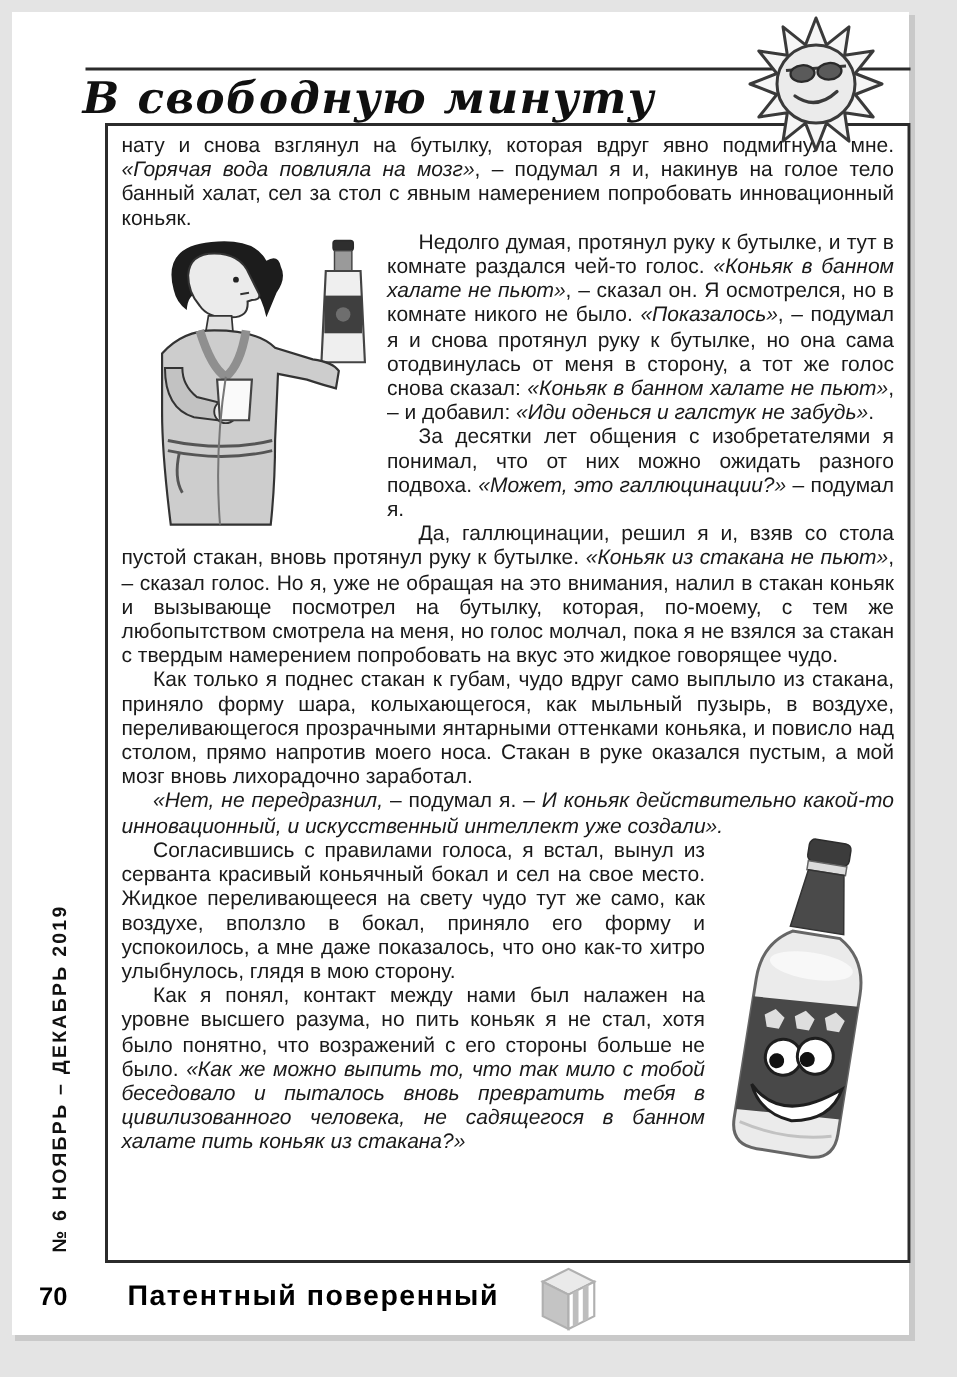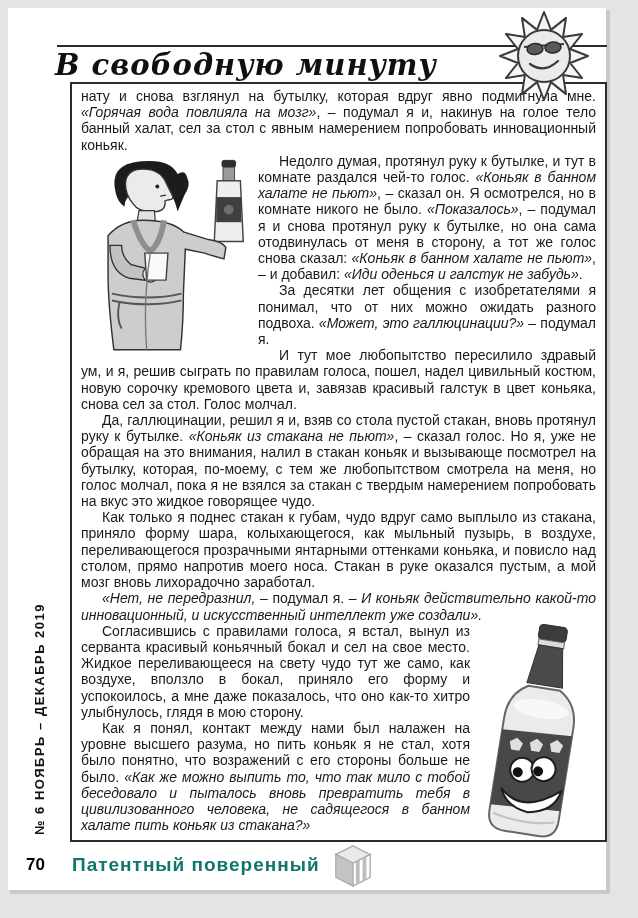--- a/index.html
+++ b/index.html
@@ -86,33 +86,34 @@
     color: #111;
     white-space: nowrap;
     text-align: center;
   }
   .footer {
     position: absolute;
     left: 18px; top: 834px;
     width: 560px; height: 46px;
     display: flex;
     align-items: center;
+    gap: 13px;
   }
   .footer .page-number {
     font-size: 17px;
     font-weight: bold;
     font-stretch: condensed;
     color: #000;
     width: 30px;
   }
   .footer .journal-name {
     font-size: 19px;
     font-weight: bold;
     letter-spacing: 1px;
-    color: #0f766e;
+    color: #000000;
     margin-left: 16px;
     white-space: nowrap;
   }
   .footer .logo {
     width: 42px; height: 46px;
     margin-left: 12px;
   }
 </style>
 </head>
 <body>
@@ -167,21 +168,20 @@
 
           <path d="M32,142 Q70,150 104,142" fill="none" stroke="#555" stroke-width="2"></path>
           <path d="M32,149 Q70,157 104,149" fill="none" stroke="#555" stroke-width="2"></path>
           <path d="M40,150 Q36,168 42,178" fill="none" stroke="#555" stroke-width="2"></path>
 
           <path d="M72,98 Q64,150 68,200" fill="none" stroke="#777" stroke-width="1.4"></path>
         </svg>
       </div>
         <p class="para indent"><span>Недолго думая, протянул руку к бутылке, и тут в комнате раздался чей-то голос. </span><i>«Коньяк в банном халате не пьют»</i><span>, – сказал он. Я осмотрелся, но в комнате никого не было. </span><i>«Показалось»</i><span>, – подумал я и снова протянул руку к бутылке, но она сама отодвинулась от меня в сторону, а тот же голос снова сказал: </span><i>«Коньяк в банном халате не пьют»</i><span>, – и добавил: </span><i>«Иди оденься и галстук не забудь»</i><span>.</span></p>
         <p class="para indent"><span>За десятки лет общения с изобретателями я понимал, что от них можно ожидать разного подвоха. </span><i>«Может, это галлюцинации?»</i><span> – подумал я.</span></p>
-        <p class="para indent"><span>И тут мое любопытство пересилило здравый ум, и я, решив сыграть по правилам голоса, пошел, надел цивильный костюм, новую сорочку кремового цвета и, завязав красивый галстук в цвет коньяка, снова сел за стол. Голос молчал.</span></p>
         <p class="para indent"><span>Да, галлюцинации, решил я и, взяв со стола пустой стакан, вновь протянул руку к бутылке. </span><i>«Коньяк из стакана не пьют»</i><span>, – сказал голос. Но я, уже не обращая на это внимания, налил в стакан коньяк и вызывающе посмотрел на бутылку, которая, по-моему, с тем же любопытством смотрела на меня, но голос молчал, пока я не взялся за стакан с твердым намерением попробовать на вкус это жидкое говорящее чудо.</span></p>
         <p class="para indent"><span>Как только я поднес стакан к губам, чудо вдруг само выплыло из стакана, приняло форму шара, колыхающегося, как мыльный пузырь, в воздухе, переливающегося прозрачными янтарными оттенками коньяка, и повисло над столом, прямо напротив моего носа. Стакан в руке оказался пустым, а мой мозг вновь лихорадочно заработал.</span></p>
         <p class="para indent"><i>«Нет, не передразнил,</i><span> – подумал я. – </span><i>И коньяк действительно какой-то инновационный, и искусственный интеллект уже создали».</i></p>
         <div class="bottle-figure">
         <svg viewBox="0 0 122 222">
           <g transform="rotate(9 61 111)">
             <rect x="45" y="2" width="28" height="15" rx="4" fill="#3c3c3c" stroke="#2c2c2c"></rect>
             <rect x="46" y="17" width="26" height="6" fill="#dcdcdc" stroke="#666"></rect>
             <polygon points="47,23 71,23 77,62 41,62" fill="#4a4a4a" stroke="#333"></polygon>
             <path d="M24,100 Q24,76 43,65 L75,65 Q94,76 94,100 L94,194 Q94,212 76,212 L42,212 Q24,212 24,194 Z" fill="#ebebeb" stroke="#666" stroke-width="2"></path>

